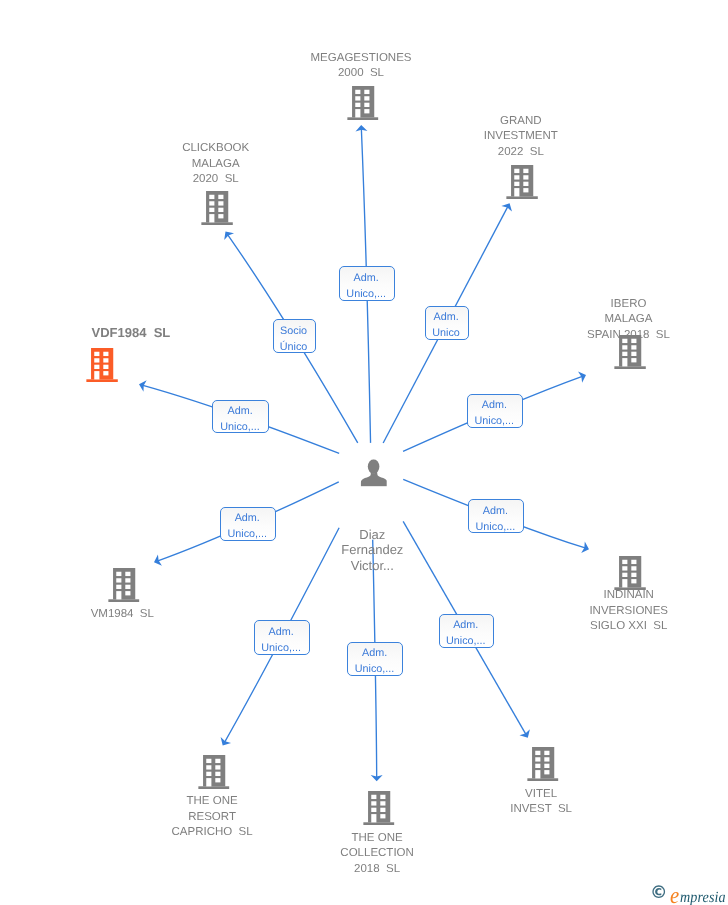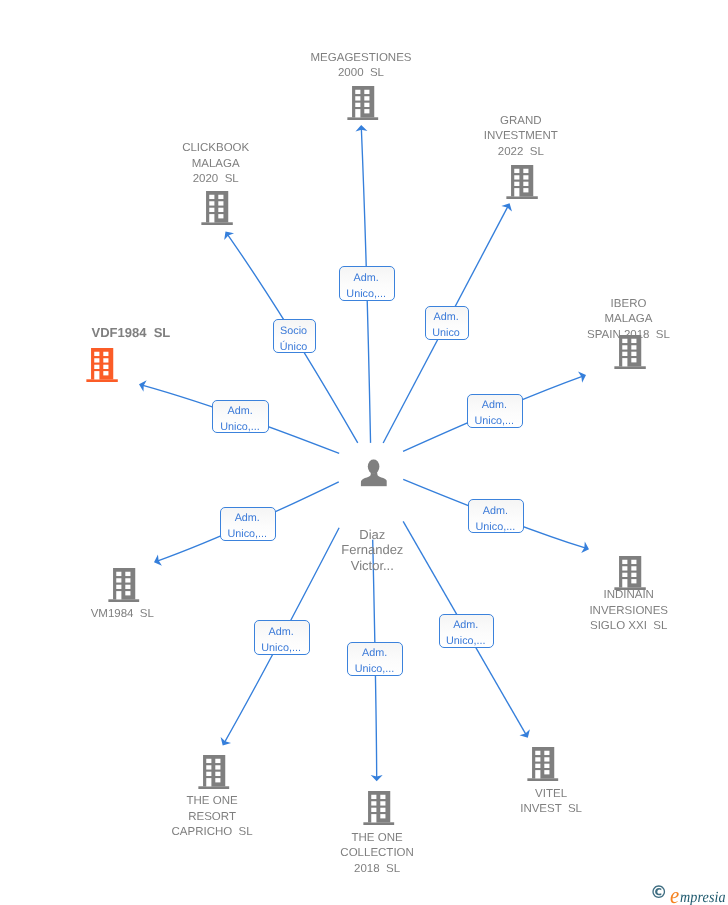--- a/index.html
+++ b/index.html
@@ -257,21 +257,21 @@
             <rect x="8.05" y="3.75" width="5.15" height="4.3"></rect>
             <rect x="8.05" y="10.25" width="5.15" height="4.3"></rect>
             <rect x="8.05" y="16.7" width="5.15" height="4.3"></rect>
             <rect x="17.1" y="3.75" width="5.15" height="4.3"></rect>
             <rect x="17.1" y="10.25" width="5.15" height="4.3"></rect>
             <rect x="17.1" y="16.7" width="5.15" height="4.3"></rect>
             <rect x="8.05" y="23.1" width="5.15" height="8.3"></rect>
             <rect x="17.1" y="23.1" width="5.15" height="4.3"></rect>
           </g>
         </svg></div>
-      <div class="cap" style="top: 22.3px; margin-left: 10px;"><div>VITEL</div><div>INVEST  SL</div></div>
+      <div class="cap" style="top: 22.3px;"><div>VITEL</div><div>INVEST  SL</div></div>
     </div>
     <div class="elabel" style="left: 338.5px; top: 266.3px; width: 56.5px; height: 34.7px;">
       <div>Adm.</div>
       <div>Unico,...</div>
     </div>
     <div class="elabel" style="left: 272.5px; top: 319.4px; width: 43.3px; height: 33.9px;">
       <div>Socio</div>
       <div>Único</div>
     </div>
     <div class="elabel" style="left: 424.5px; top: 305.8px; width: 44.3px; height: 34px;">

